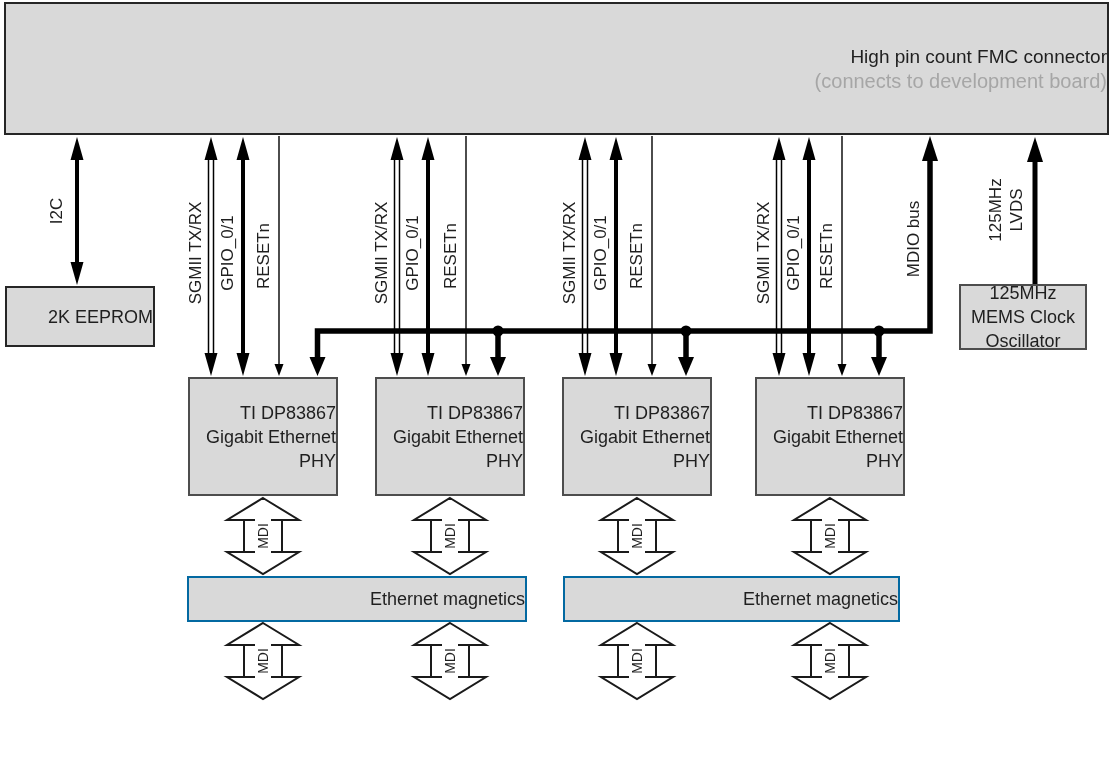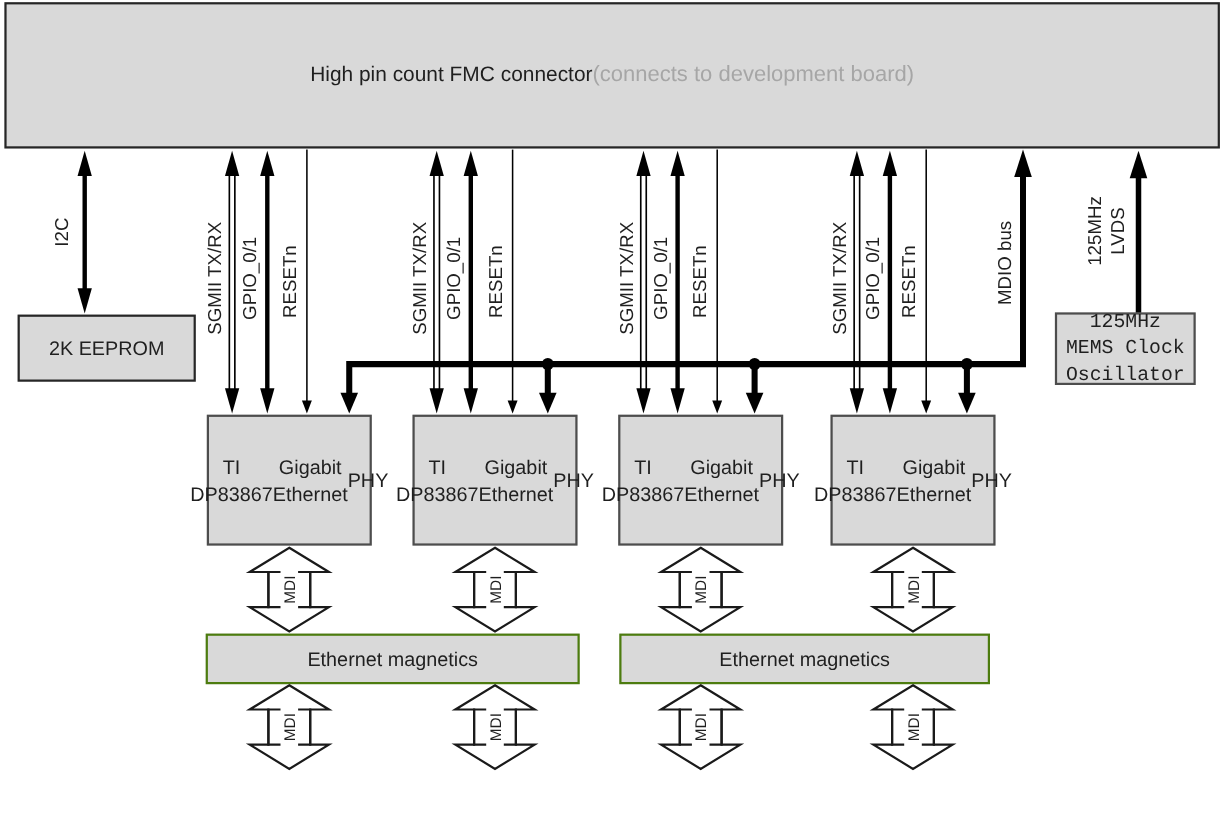--- a/index.html
+++ b/index.html
@@ -8,30 +8,30 @@
     width:1113px;height:762px;
     background:#ffffff;
     font-family:"Liberation Sans", sans-serif;
     overflow:hidden;
   }
   .box{
     position:absolute;
     box-sizing:border-box;
     background:#d9d9d9;
     display:flex;
-    flex-direction:row;
-    align-items:center;
+    flex-direction:column;
+    align-items:flex-end;
     justify-content:center;
     text-align:center;
     color:#1f1f1f;
     z-index:1;
   }
   .border-dark{border:2px solid #262626;}
   .border-mid{border:2px solid #4d4d4d;}
-  .border-gray{border:2px solid #4d7c0f;}
+  .border-gray{border:2px solid #0369a1;}
   .fmc-title{font-size:19px;line-height:25px;color:#1f1f1f;}
   .fmc-sub{font-size:20px;line-height:25px;color:#a6a6a6;}
   .box-label{font-size:18px;line-height:24px;}
   svg#wires{position:absolute;left:0;top:0;z-index:2;pointer-events:none;}
   .vlabel{
     position:absolute;
     transform:translate(-50%,-50%) rotate(-90deg);
     white-space:nowrap;
     font-size:17px;
     color:#1f1f1f;
@@ -59,25 +59,25 @@
 </head>
 <body>
 
 <div id="canvas">
 
   <div class="box border-dark" style="left:4px;top:2px;width:1105px;height:133px;">
     <div class="fmc-title">High pin count FMC connector</div>
     <div class="fmc-sub">(connects to development board)</div>
   </div>
 
-  <div class="box border-dark box-label" style="left:16px;top:286px;width:162px;height:61px;">
+  <div class="box border-dark box-label" style="left:5px;top:286px;width:150px;height:61px;">
     <div>2K EEPROM</div>
   </div>
 
-  <div class="box border-mid box-label" style="left:959px;top:284px;width:128px;height:66px;padding:0 4px;font-family:Liberation Mono, monospace;">
+  <div class="box border-mid box-label" style="left:959px;top:284px;width:128px;height:66px;padding:0 4px;">
     <div>125MHz MEMS Clock Oscillator</div>
   </div>
 
   <div class="box border-mid box-label" style="left:188px;top:377px;width:150px;height:119px;">
     <div>TI DP83867</div>
     <div>Gigabit Ethernet</div>
     <div>PHY</div>
   </div>
   <div class="box border-mid box-label" style="left:375px;top:377px;width:150px;height:119px;">
     <div>TI DP83867</div>

